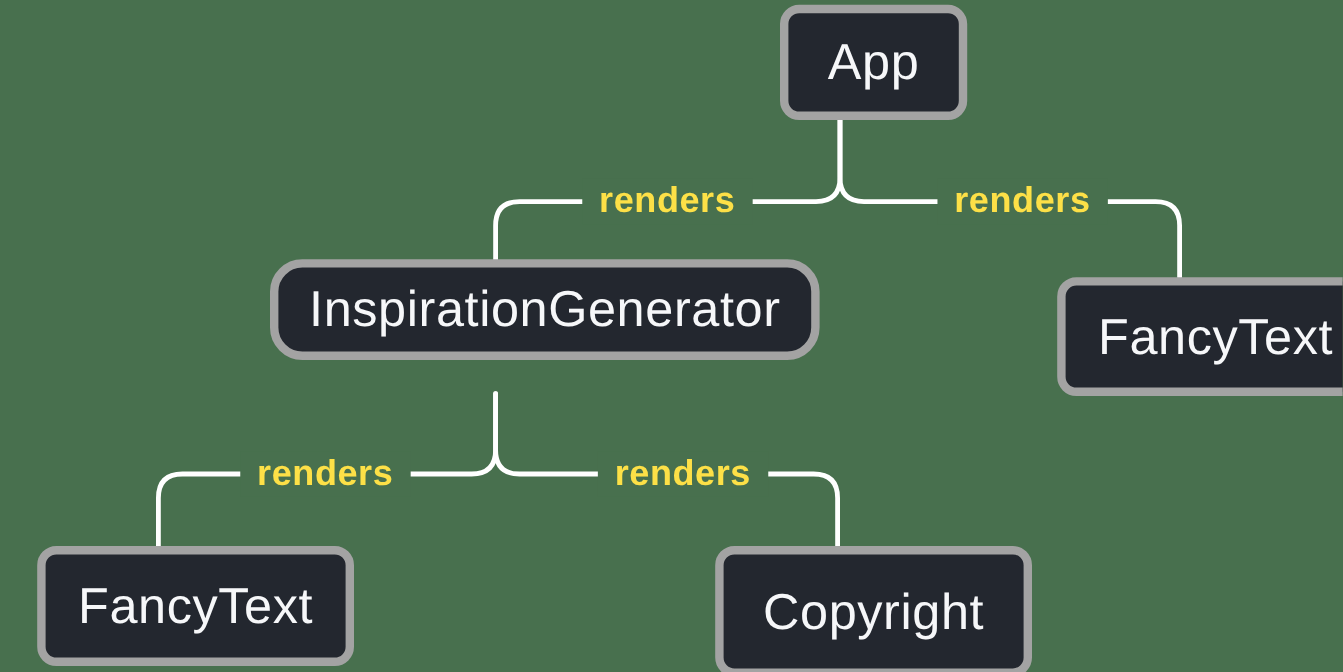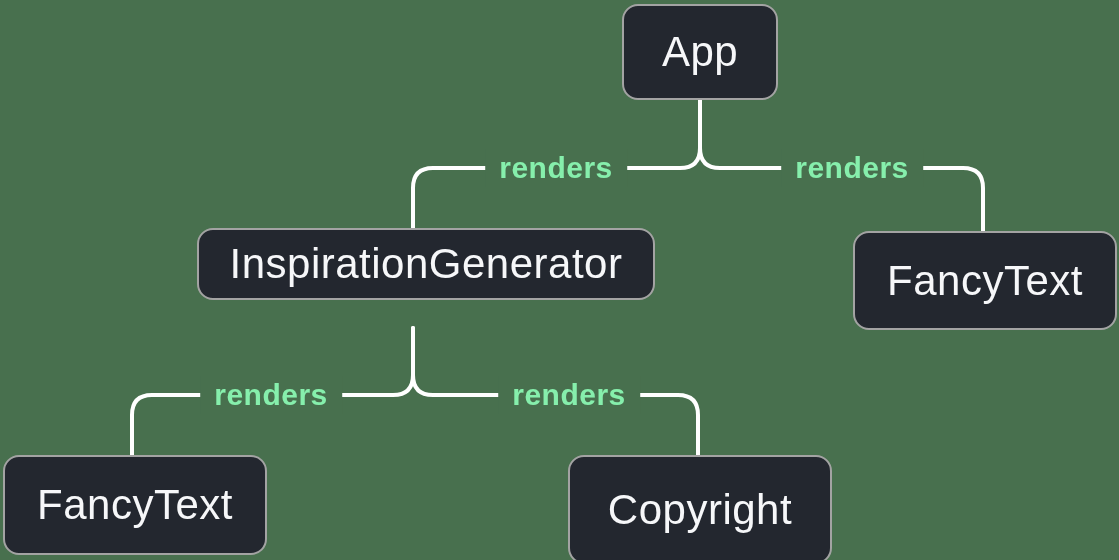--- a/index.html
+++ b/index.html
@@ -25,42 +25,43 @@
   .edges-svg path {
     fill: none;
     stroke: #FFFFFF;
     stroke-width: 4;
     stroke-linecap: round;
     stroke-linejoin: round;
   }
   .node {
     position: absolute;
     background: #23272F;
-    border: 2px solid #a3a3a3;
+    border: 7px solid #a3a3a3;
     border-radius: 16px;
     box-sizing: border-box;
     display: flex;
     align-items: center;
     justify-content: center;
     color: #F6F7F9;
     font-size: 42px;
     font-weight: 400;
     letter-spacing: 0.5px;
     white-space: nowrap;
+    margin-left: 28px;
   }
   .node-app                  { left: 622px; top: 4px;   width: 156px; height: 96px;  }
-  .node-inspiration          { left: 197px; top: 228px; width: 458px; height: 72px; }
+  .node-inspiration          { left: 197px; top: 216px; width: 458px; height: 84px; border-radius: 27px; }
   .node-fancytext-right      { left: 853px; top: 231px; width: 264px; height: 99px;  }
   .node-fancytext-left       { left: 3px;   top: 455px; width: 264px; height: 100px; }
   .node-copyright            { left: 568px; top: 455px; width: 264px; height: 109px; }
   .edge-label {
     position: absolute;
     transform: translate(-50%, -50%);
     background: #48704E;
-    color: #86efac;
+    color: #fde047;
     font-size: 30px;
     font-weight: 700;
     padding: 2px 14px;
     white-space: nowrap;
     letter-spacing: 0.5px;
   }
   .edge-label-1 { left: 556px; top: 168px; }
   .edge-label-2 { left: 852px; top: 168px; }
   .edge-label-3 { left: 271px; top: 395px; }
   .edge-label-4 { left: 569px; top: 395px; }

